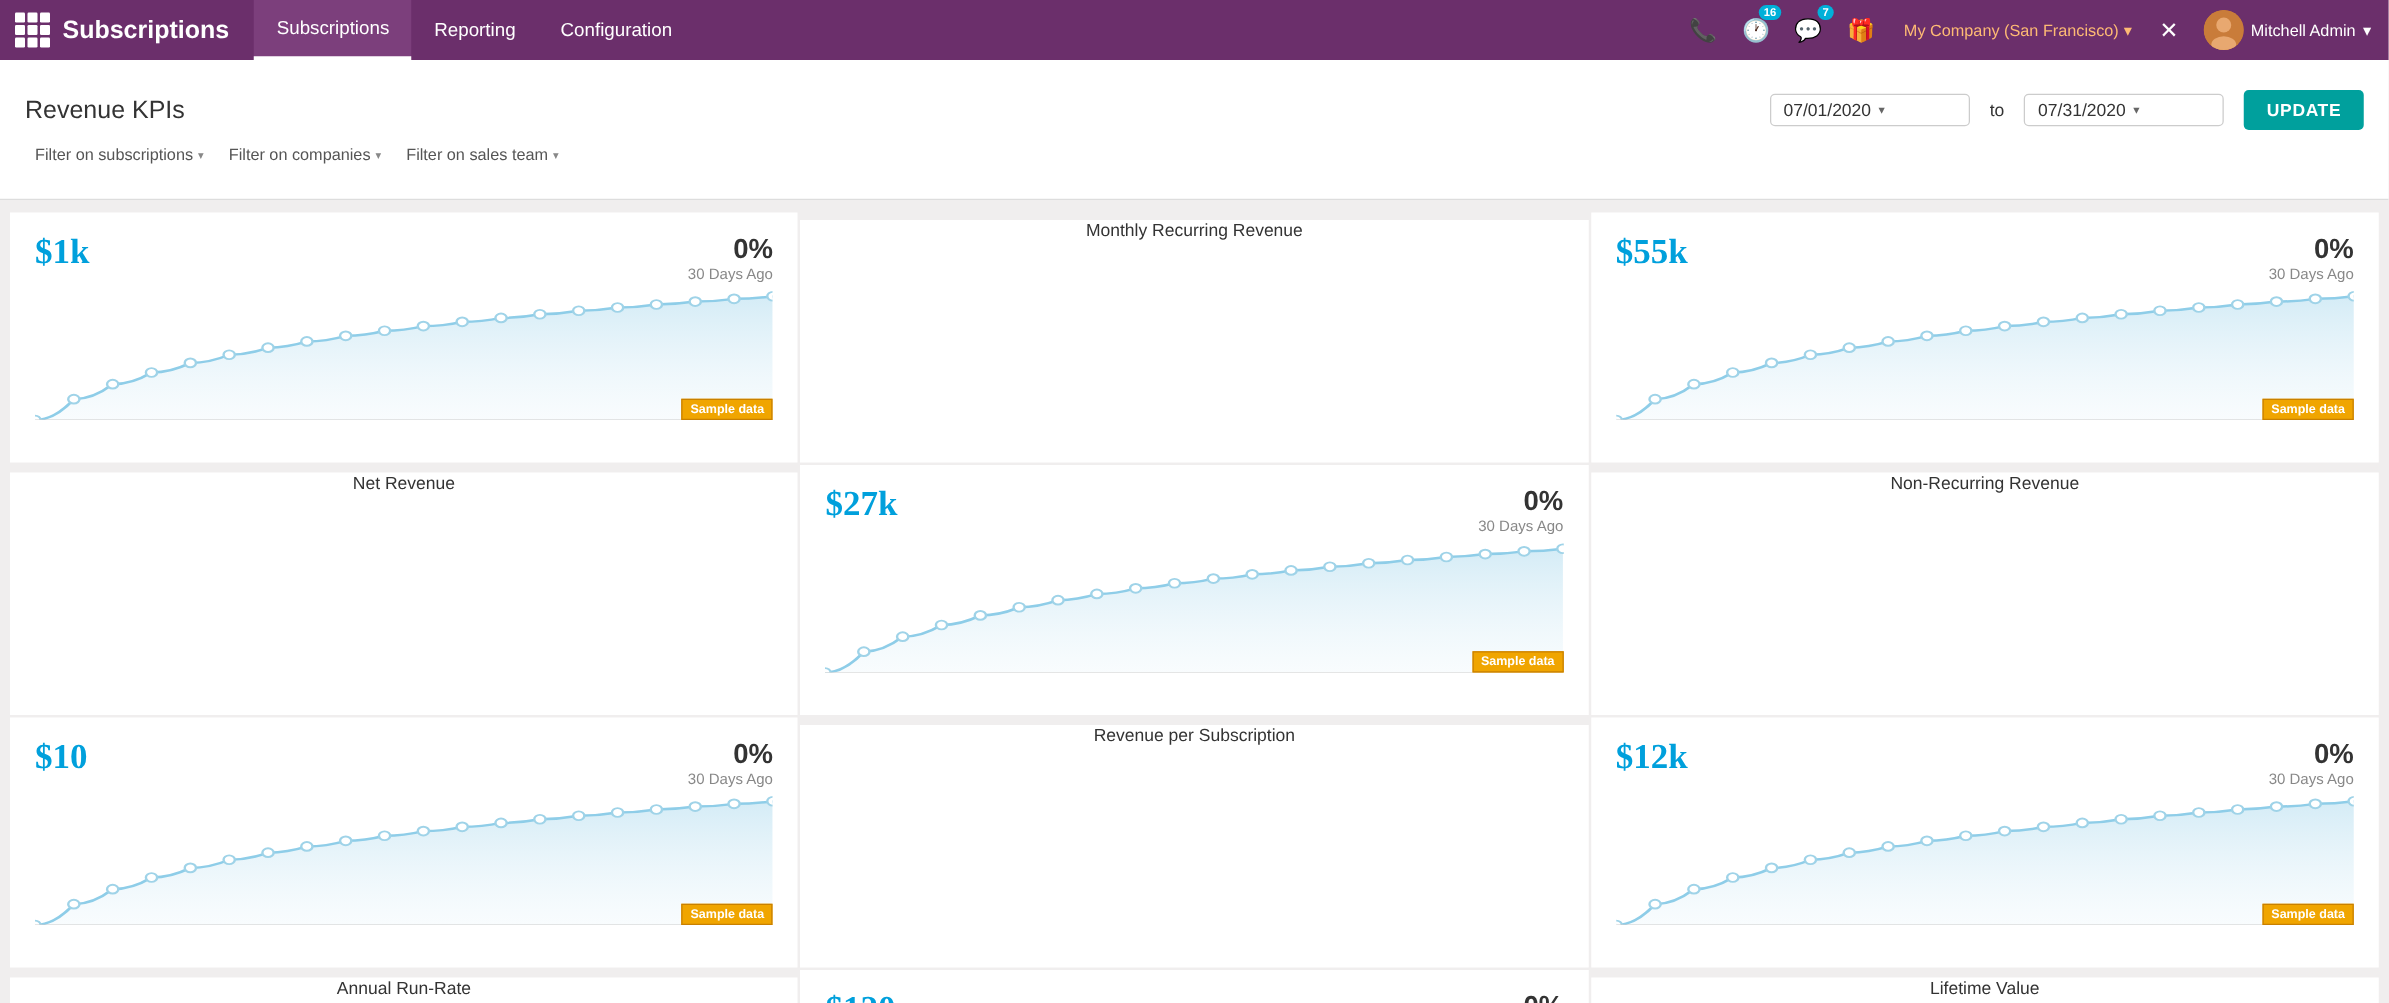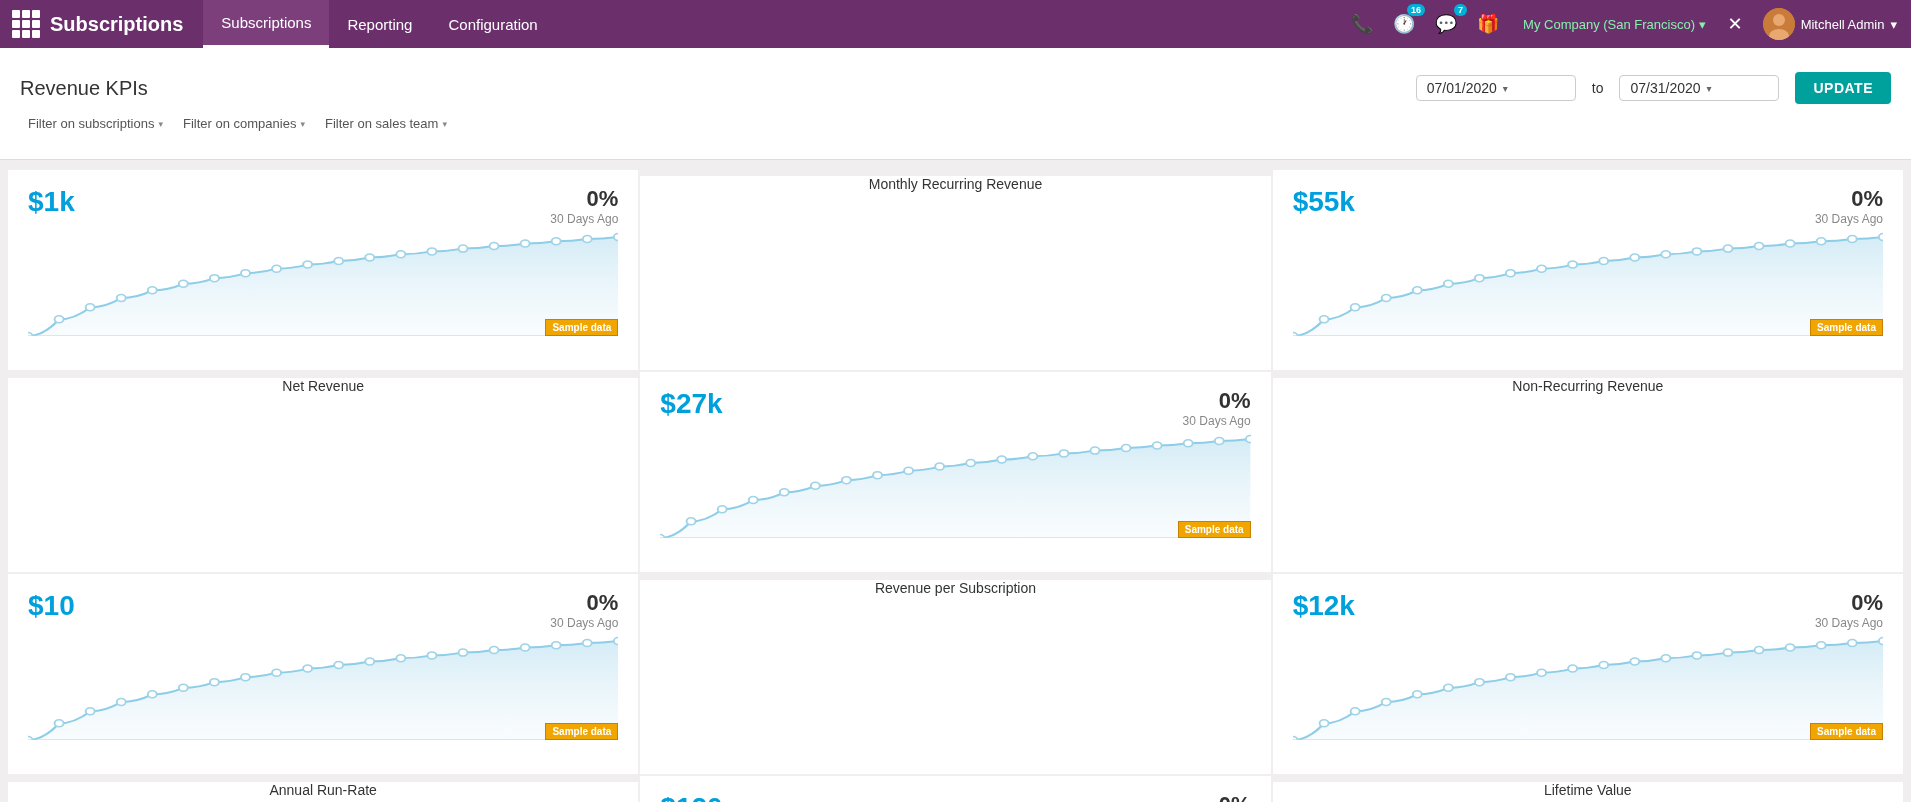--- a/index.html
+++ b/index.html
@@ -44,21 +44,21 @@
       display: flex; align-items: center; justify-content: center;
       color: white; cursor: pointer; font-size: 18px; position: relative;
     }
     .badge {
       position: absolute; top: -4px; right: -4px;
       background: #00b0d9; color: white; font-size: 9px;
       border-radius: 8px; padding: 1px 4px; font-weight: bold;
     }
     .company-selector {
       display: flex; align-items: center; gap: 4px;
-      color: #86efac; cursor: pointer; font-size: 13px; padding: 0 8px;
+      color: #fdba74; cursor: pointer; font-size: 13px; padding: 0 8px;
     }
     .close-btn { color: white; font-size: 18px; cursor: pointer; padding: 0 4px; }
     .user-area {
       display: flex; align-items: center; gap: 6px;
       color: white; cursor: pointer; font-size: 13px; padding: 0 6px;
     }
     .avatar {
       width: 32px; height: 32px; border-radius: 50%;
       background: #c97c3a; display: flex; align-items: center; justify-content: center;
       font-size: 14px; color: white; overflow: hidden;
@@ -112,21 +112,21 @@
     }
 
     .kpi-card {
       background: white;
       padding: 16px 20px 8px 20px;
       position: relative;
       min-height: 200px;
     }
 
     .kpi-value {
-      font-size: 28px; font-weight: bold; color: #00a0dc;
+      font-size: 28px; font-weight: bold; color: #00a0dc; font-family: Liberation Serif, serif;
     }
 
     .kpi-percent {
       position: absolute; top: 16px; right: 20px;
       text-align: right;
     }
     .kpi-percent .pct { font-size: 22px; font-weight: bold; color: #333; }
     .kpi-percent .ago { font-size: 12px; color: #888; }
 
     .kpi-chart {

